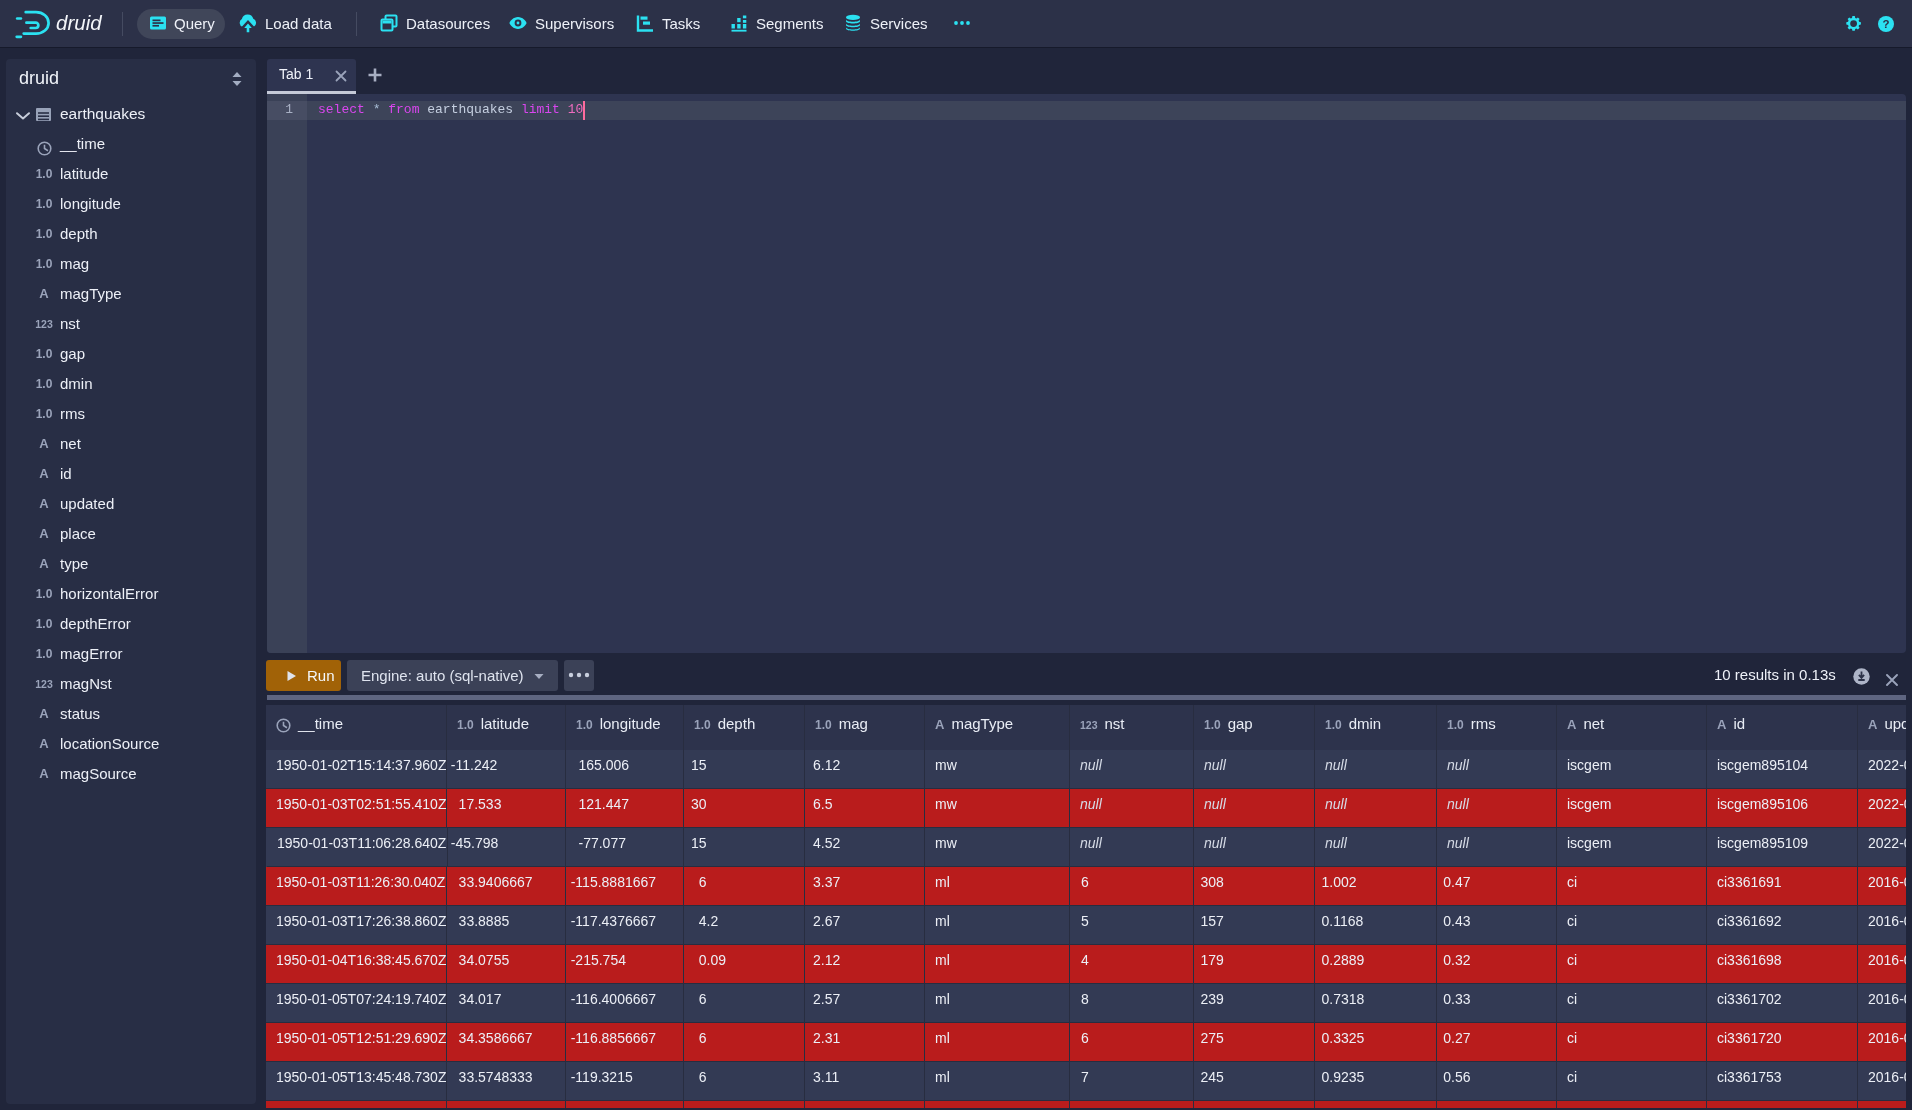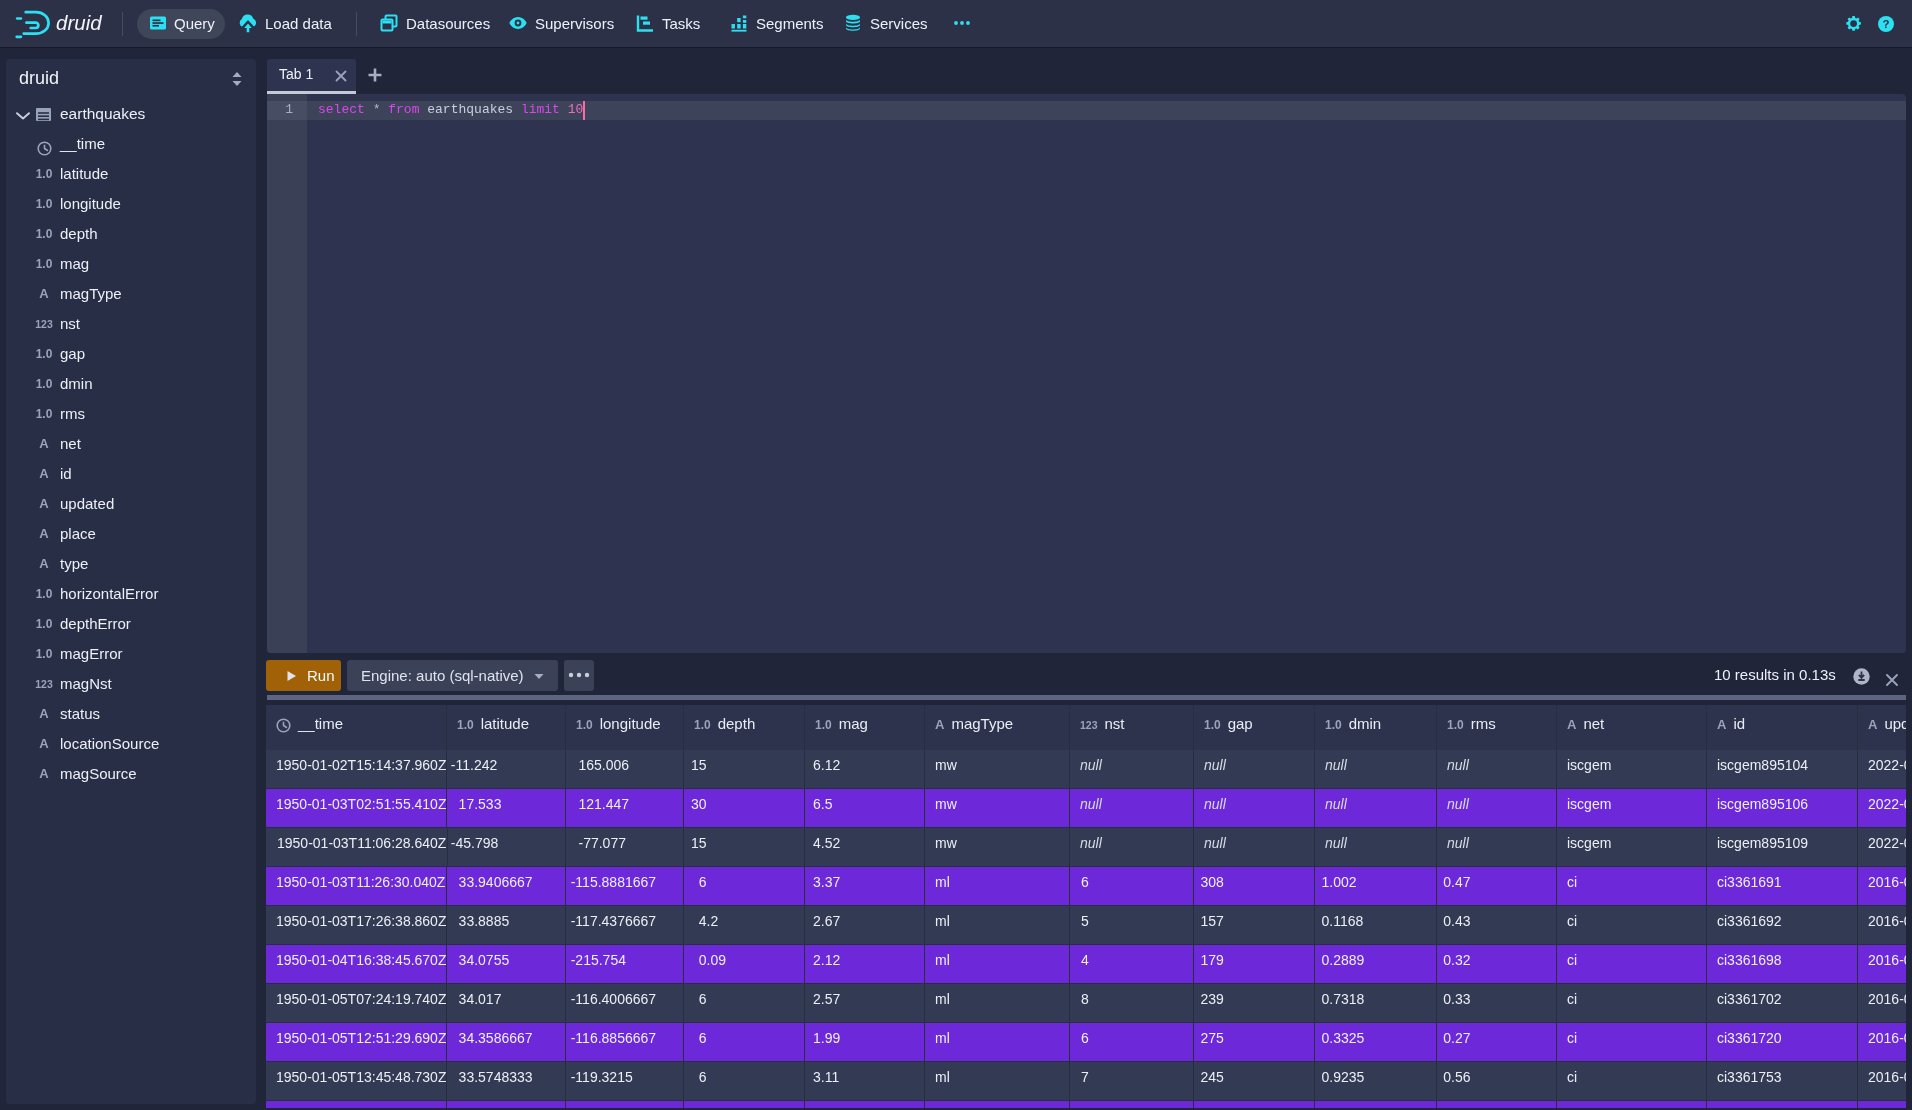--- a/index.html
+++ b/index.html
@@ -71,21 +71,21 @@
 #tbl { position:absolute; left:266px; top:705px; width:1640px; height:403px;
   overflow:hidden; background:#2d3349; }
 #thead { position:absolute; left:0; top:0; width:100%; height:45px; background:#2d334c; }
 .hc { position:absolute; top:0; height:45px; line-height:37px; border-right:1px solid #282d40;
    color:#e9edf5; font-size:15px; white-space:nowrap; overflow:hidden; }
 .hc .ticon { position:static; display:inline-block; width:auto; margin:0 7px 0 10px; line-height:37px; }
 .hc .ticon svg { vertical-align:-2px; margin-top:0; }
 #tbody { position:absolute; left:0; top:45px; width:100%; height:358px; }
 .trow { position:absolute; left:0; width:100%; height:39px; }
 .ra { background:#333a54; }
-.rb { background:#6d28d9; }
+.rb { background:#b91c1c; }
 .c { position:absolute; top:0; height:39px; line-height:31px; padding-left:10px;
   border-right:1px solid #282d40; border-bottom:1px solid #282d40;
   color:#eceff6; font-size:14px; white-space:pre; overflow:hidden; }
 .nul { font-style:italic; color:#d6dbe6; }
 </style>
 </head>
 <body>
 
 <div id="nav">
   <div id="logo"><svg width="40" height="40" viewBox="0 0 40 40" style="">
@@ -433,21 +433,21 @@
         <div class="c" style="left:1171px;width:120px;padding-left:6.3px">0.33</div>
         <div class="c" style="left:1291px;width:150px">ci</div>
         <div class="c" style="left:1441px;width:151px">ci3361702</div>
         <div class="c" style="left:1592px;width:181px">2016-01-27T19:22:53.717Z</div>
       </div>
 <div class="trow rb" style="top:273px">
         <div class="c" style="left:0px;width:181px">1950-01-05T12:51:29.690Z</div>
         <div class="c" style="left:181px;width:119px;padding-left:11.6px">34.3586667</div>
         <div class="c" style="left:300px;width:118px;padding-left:4.7px">-116.8856667</div>
         <div class="c" style="left:418px;width:121px;padding-left:14.8px">6</div>
-        <div class="c" style="left:539px;width:120px;padding-left:8.0px">1.99</div>
+        <div class="c" style="left:539px;width:120px;padding-left:8.0px">2.31</div>
         <div class="c" style="left:659px;width:145px">ml</div>
         <div class="c" style="left:804px;width:124px;padding-left:11.0px">6</div>
         <div class="c" style="left:928px;width:121px;padding-left:6.5px">275</div>
         <div class="c" style="left:1049px;width:122px;padding-left:6.5px">0.3325</div>
         <div class="c" style="left:1171px;width:120px;padding-left:6.3px">0.27</div>
         <div class="c" style="left:1291px;width:150px">ci</div>
         <div class="c" style="left:1441px;width:151px">ci3361720</div>
         <div class="c" style="left:1592px;width:181px">2016-01-27T19:24:04.978Z</div>
       </div>
 <div class="trow ra" style="top:312px">

